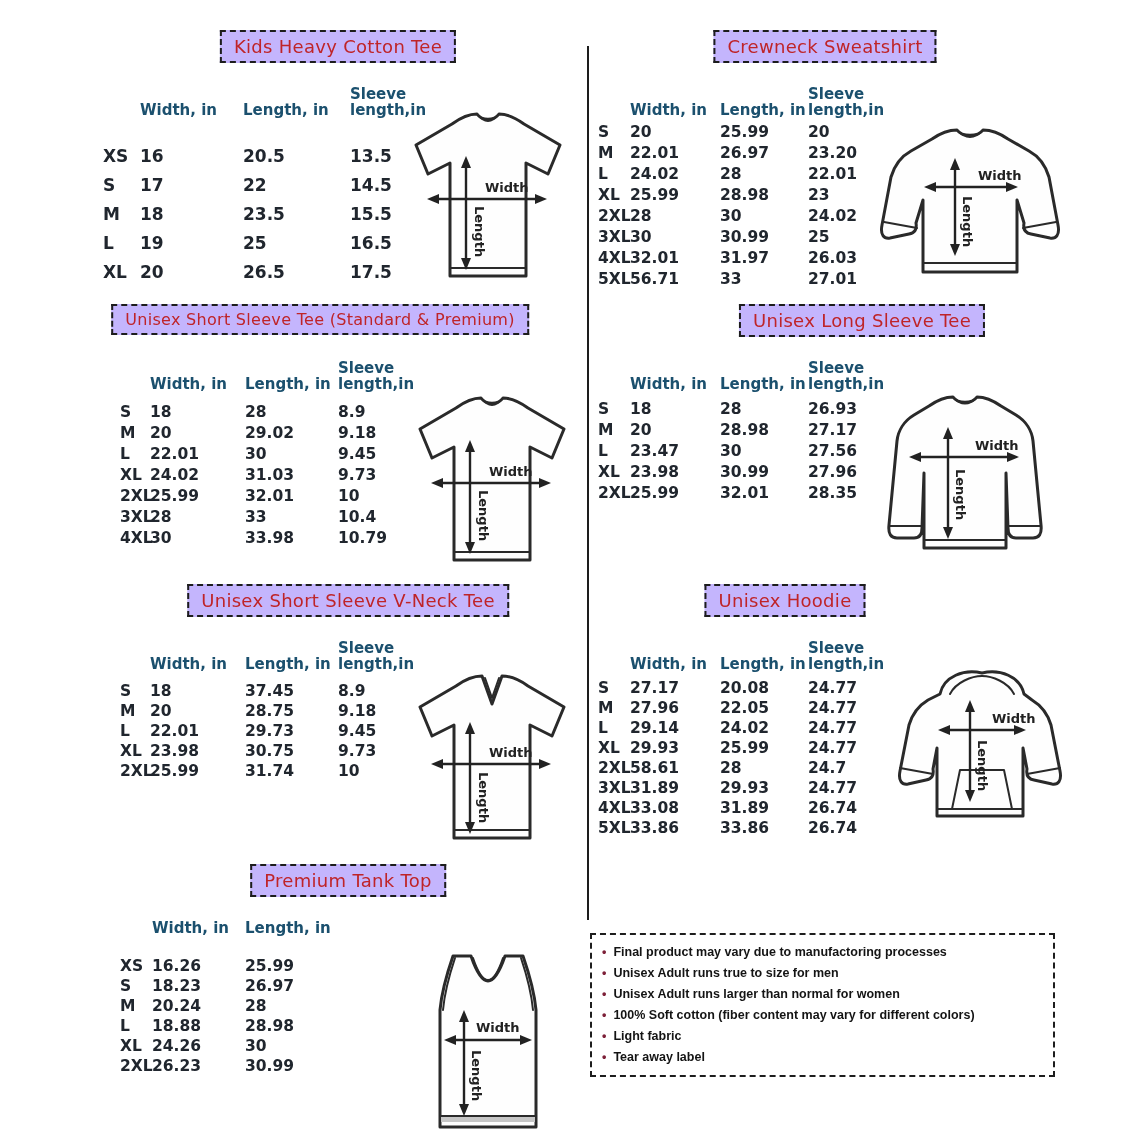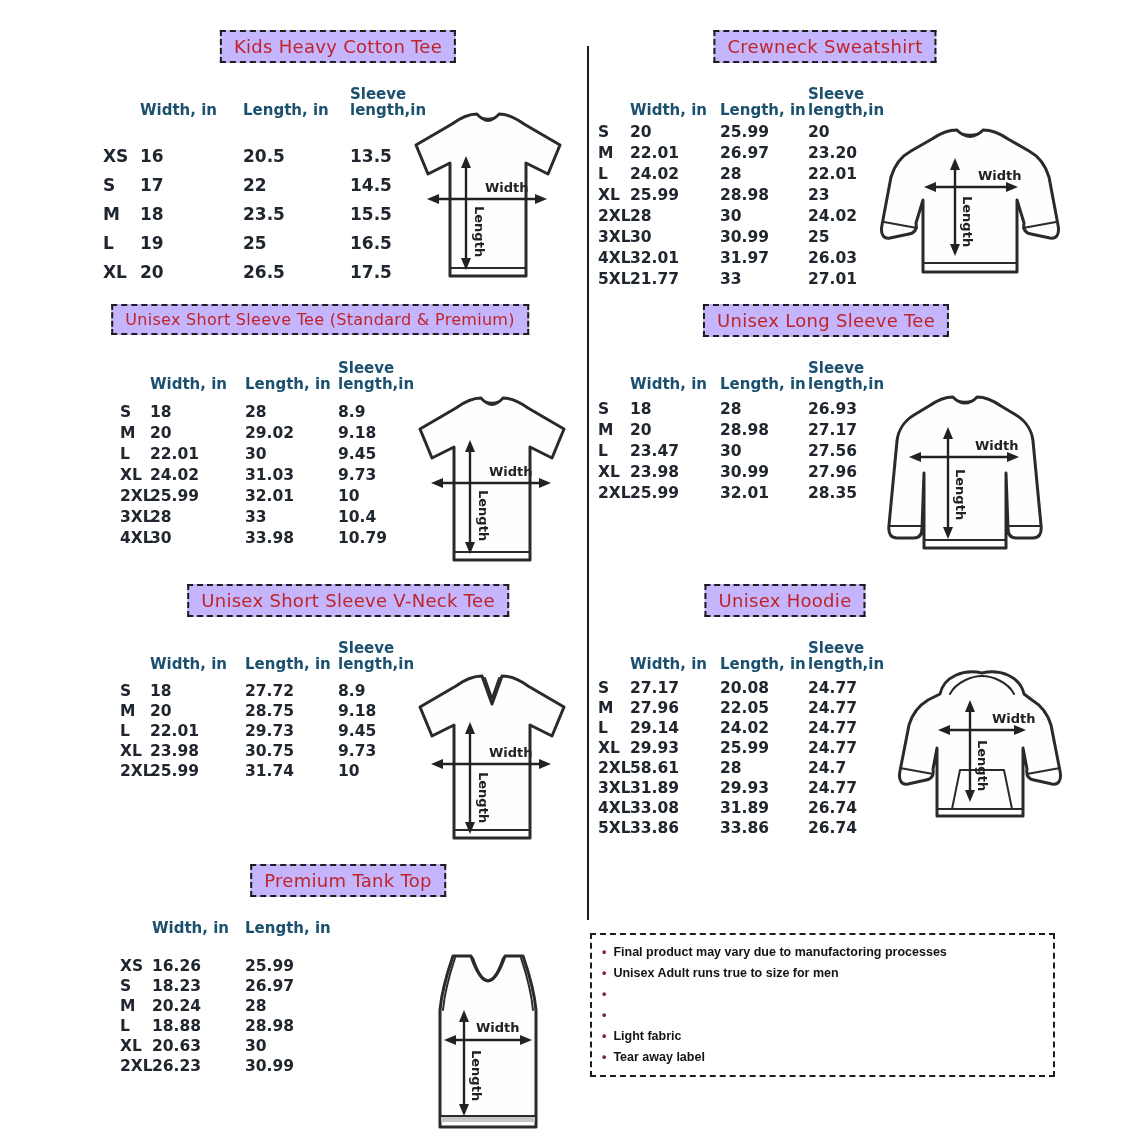--- a/index.html
+++ b/index.html
@@ -158,21 +158,21 @@
       <span class="cell">25</span>
     </div>
       <div class="trow cols-right rh21">
       <span class="cell">4XL</span>
       <span class="cell">32.01</span>
       <span class="cell">31.97</span>
       <span class="cell">26.03</span>
     </div>
       <div class="trow cols-right rh21">
       <span class="cell">5XL</span>
-      <span class="cell">21.77</span>
+      <span class="cell">56.71</span>
       <span class="cell">33</span>
       <span class="cell">27.01</span>
     </div>
     </div>
   <svg class="garment" style="left:860px;top:124px;" width="230" height="168" viewBox="0 0 230 168">
     <path class="ln" d="M72 15 C82 8 92 6 97 6 C102 13 118 13 123 6 C128 6 138 8 148 15 L169 27 C180 33 186 43 189 53 L198 101 C200 111 196 115 190 114 L171 110 C165 109 163 105 164 99 L157 76 L157 148 L63 148 L63 76 L56 99 C57 105 55 109 49 110 L30 114 C24 115 20 111 22 101 L31 53 C34 43 40 33 51 27 Z"></path>
     <path class="detail" d="M97 6 Q110 20 123 6"></path>
     <path class="detail" d="M63 139 L157 139"></path>
     <path class="detail" d="M24 98 L57 104"></path>
     <path class="detail" d="M196 98 L163 104"></path>
@@ -248,21 +248,21 @@
       <polygon class="ah" points="154,93 142,88 142,98"></polygon>
     <line class="ar" x1="73" y1="56" x2="73" y2="158"></line>
     <polygon class="ah" points="73,50 68,62 78,62"></polygon>
       <polygon class="ah" points="73,164 68,152 78,152"></polygon>
     <text x="92" y="86">Width</text>
     <text x="82" y="100" transform="rotate(90 82 100)">Length</text>
   </svg>
 </div>
 
 <div>
-  <div class="title" style="left:826px;top:304px;">Unisex Long Sleeve Tee</div>
+  <div class="title" style="left:862px;top:304px;">Unisex Long Sleeve Tee</div>
   <div class="thead cols-right" style="left:598px;top:354px;width:290px;">
     <span class="col"></span>
     <span class="col">Width, in</span>
     <span class="col">Length, in</span>
     <span class="col">Sleeve length,in</span>
   </div>
   <div class="tbody" style="left:598px;top:398px;">
       <div class="trow cols-right rh21">
       <span class="cell">S</span>
       <span class="cell">18</span>
@@ -316,21 +316,21 @@
   <div class="thead cols-left" style="left:120px;top:634px;width:300px;">
     <span class="col"></span>
     <span class="col">Width, in</span>
     <span class="col">Length, in</span>
     <span class="col">Sleeve length,in</span>
   </div>
   <div class="tbody" style="left:120px;top:681px;">
       <div class="trow cols-left rh20">
       <span class="cell">S</span>
       <span class="cell">18</span>
-      <span class="cell">27.72</span>
+      <span class="cell">37.45</span>
       <span class="cell">8.9</span>
     </div>
       <div class="trow cols-left rh20">
       <span class="cell">M</span>
       <span class="cell">20</span>
       <span class="cell">28.75</span>
       <span class="cell">9.18</span>
     </div>
       <div class="trow cols-left rh20">
       <span class="cell">L</span>
@@ -465,21 +465,21 @@
       <span class="cell">20.24</span>
       <span class="cell">28</span>
     </div>
       <div class="trow cols-tank rh20">
       <span class="cell">L</span>
       <span class="cell">18.88</span>
       <span class="cell">28.98</span>
     </div>
       <div class="trow cols-tank rh20">
       <span class="cell">XL</span>
-      <span class="cell">20.63</span>
+      <span class="cell">24.26</span>
       <span class="cell">30</span>
     </div>
       <div class="trow cols-tank rh20">
       <span class="cell">2XL</span>
       <span class="cell">26.23</span>
       <span class="cell">30.99</span>
     </div>
     </div>
   <svg class="garment" style="left:420px;top:950px;" width="135" height="190" viewBox="0 0 135 190">
     <path class="ln" d="M33 6 L51 6 Q68 56 85 6 L103 6 Q114 38 116 60 L116 177 L20 177 L20 60 Q22 38 33 6 Z"></path>
@@ -503,23 +503,25 @@
   <div class="note">
       <span class="bullet">•</span>
       <span>Final product may vary due to manufactoring processes</span>
     </div>
   <div class="note">
       <span class="bullet">•</span>
       <span>Unisex Adult runs true to size for men</span>
     </div>
   <div class="note">
       <span class="bullet">•</span>
+      <span>Unisex Adult runs larger than normal for women</span>
     </div>
   <div class="note">
       <span class="bullet">•</span>
+      <span>100% Soft cotton (fiber content may vary for different colors)</span>
     </div>
   <div class="note">
       <span class="bullet">•</span>
       <span>Light fabric</span>
     </div>
   <div class="note">
       <span class="bullet">•</span>
       <span>Tear away label</span>
     </div>
 </div>

